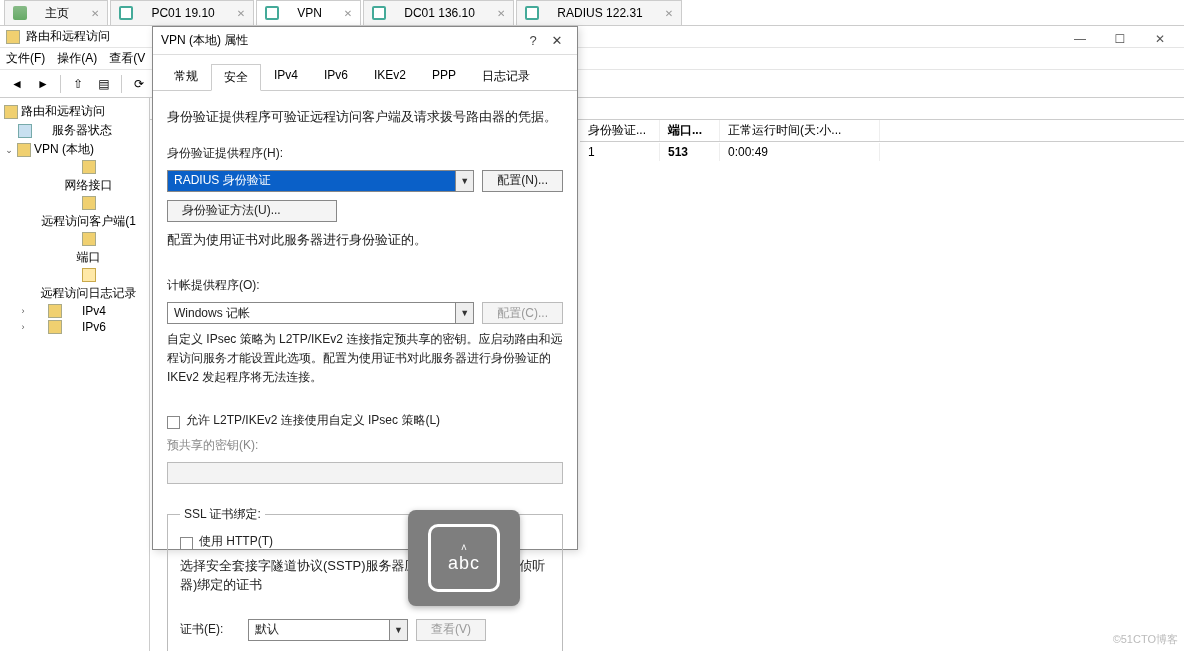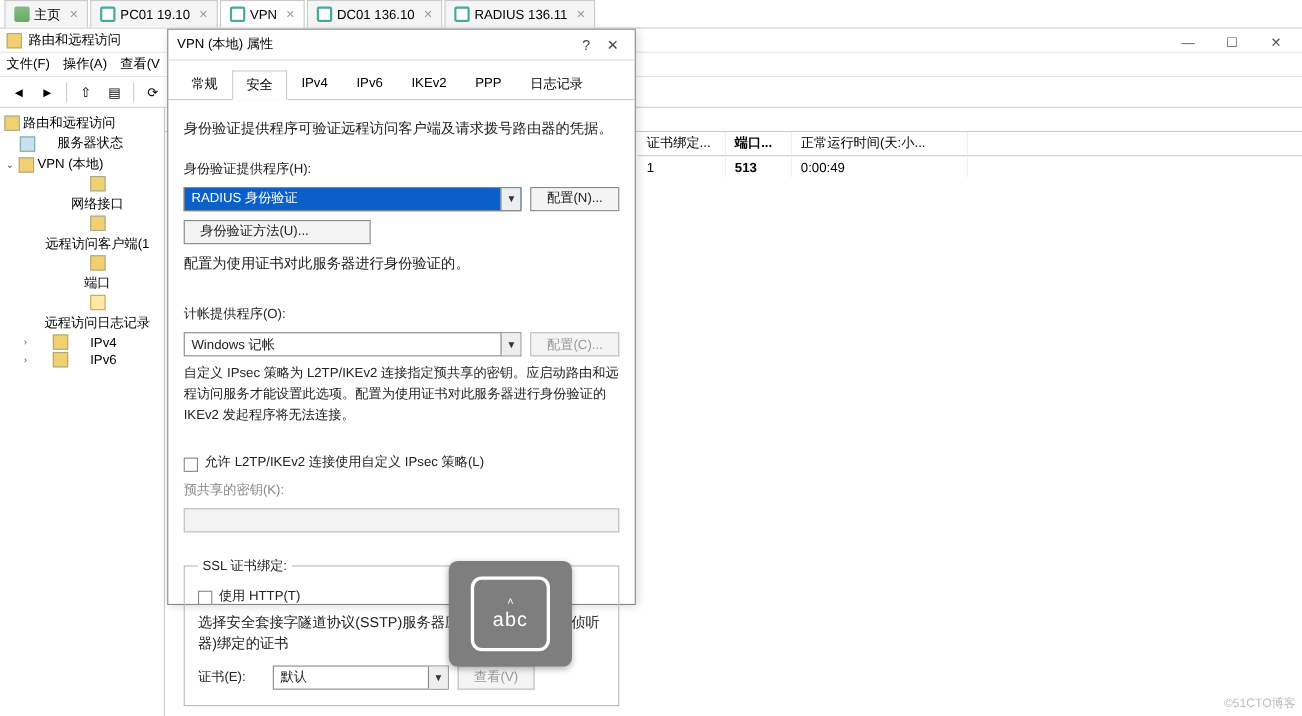--- a/index.html
+++ b/index.html
@@ -1,20 +1,20 @@
 <!DOCTYPE html>
 <html><head>
 <meta charset="utf-8">
 <style>
 * { box-sizing: border-box; margin: 0; padding: 0; font-family: "Microsoft YaHei", "Segoe UI", Tahoma, sans-serif; font-size: 12px; }
 body { background: #fff; width: 1184px; height: 651px; overflow: hidden; position: relative; }
 
 
 .top-tabs { height: 26px; background: #fff; border-bottom: 1px solid #ccc; display: flex; align-items: stretch; padding-left: 4px; }
-.top-tab { display: flex; align-items: center; padding: 0 8px; border: 1px solid #ccc; border-bottom: none; margin-right: 2px; background: #f5f5f5; gap: 4px; cursor: pointer; }
+.top-tab { display: flex; align-items: center; padding: 0 8px; border: 1px solid #ccc; border-bottom: none; margin-right: 2px; background: #f5f5f5; gap: 18px; cursor: pointer; }
 .top-tab.active { background: #fff; }
 .top-tab .close-x { color: #999; font-size: 10px; margin-left: 4px; }
 .tab-ico { width: 14px; height: 14px; display: inline-block; }
 .ico-home { background: linear-gradient(#8b8, #6a6); border-radius: 2px; }
 .ico-pc { background: #4a9; border-radius: 2px; position:relative; }
 .ico-pc::after{content:"";position:absolute;inset:2px;background:#fff;}
 
 
 .mmc-header { height: 22px; display: flex; align-items: center; padding-left: 6px; gap: 6px; border-bottom: 1px solid #e5e5e5; }
 .mmc-ico { width: 16px; height: 16px; }
@@ -101,21 +101,21 @@
     <span>VPN</span>
     <span class="close-x">✕</span>
   </div>
   <div class="top-tab">
     <span class="tab-ico ico-pc"></span>
     <span>DC01  136.10</span>
     <span class="close-x">✕</span>
   </div>
   <div class="top-tab">
     <span class="tab-ico ico-pc"></span>
-    <span>RADIUS  136.11</span>
+    <span>RADIUS  122.31</span>
     <span class="close-x">✕</span>
   </div>
 </div>
 
 <div class="mmc-header">
   <span class="tree-ico ico-server mmc-ico"></span>
   <span>路由和远程访问</span>
 </div>
 
 <div class="menubar">
@@ -179,21 +179,21 @@
     <div class="tree-item tree-indent1">
       <span class="tree-expander">›</span>
       <span class="tree-ico ico-server"></span>
       <span>IPv6</span>
     </div>
   </div>
 
   <div class="content-pane">
     <div style="height:22px;border-bottom:1px solid #ccc;"></div>
     <div class="list-header" style="margin-left:430px;">
-      <div class="col col1">证书绑定...</div>
+      <div class="col col1">身份验证...</div>
       <div class="col col2">端口...</div>
       <div class="col col3">正常运行时间(天:小...</div>
     </div>
     <div class="list-row" style="margin-left:430px;">
       <div class="col col1">1</div>
       <div class="col col2">513</div>
       <div class="col col3">0:00:49</div>
     </div>
   </div>
 </div>
@@ -255,21 +255,21 @@
     <div class="field-row disabled-label">预共享的密钥(K):</div>
     <div class="select-box" style="height:22px;background:#f3f3f3;border-color:#bbb;"></div>
 
     <fieldset class="grp" style="margin-top:22px;">
       <legend>SSL 证书绑定:</legend>
       <div class="checkbox-row">
         <span class="checkbox"></span>
         <span>使用 HTTP(T)</span>
       </div>
       <div class="small-text" style="margin-top:6px;">选择安全套接字隧道协议(SSTP)服务器应用来与 SSL(Web 侦听器)绑定的证书</div>
-      <div class="inline-row" style="margin-top:10px;">
+      <div class="inline-row" style="margin-top:24px;">
         <span style="width:60px;">证书(E):</span>
         <div class="select-box" style="flex:0 0 160px;">
           <span class="select-text">默认</span>
           <span class="select-arrow">▼</span>
         </div>
         <div class="btn disabled">
             <span>查看(V)</span>
           </div>
       </div>
     </fieldset>

